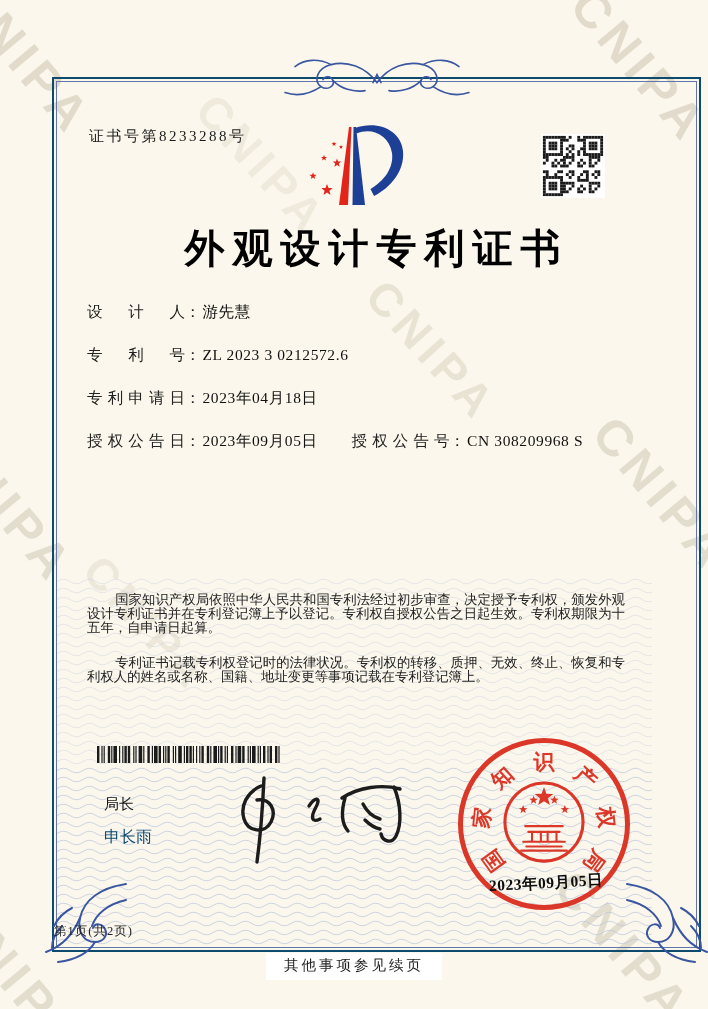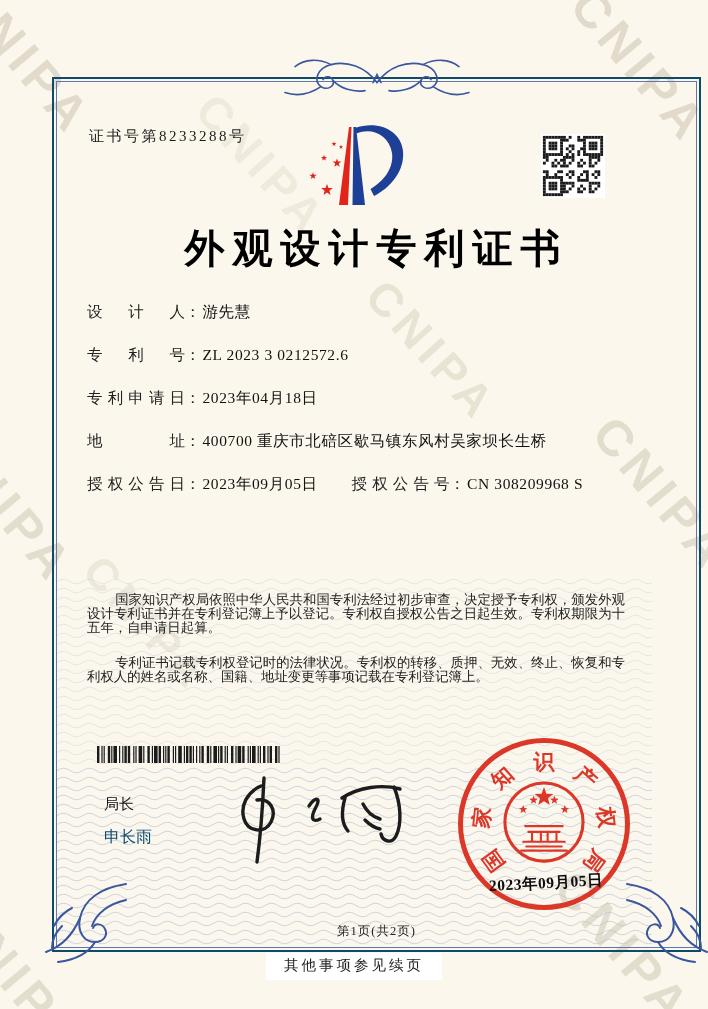--- a/index.html
+++ b/index.html
@@ -65,21 +65,21 @@
   }
   .seal-ch{
     position:absolute;left:50%;top:50%;color:#da2a1b;
     font-size:21px;font-weight:bold;line-height:1;
   }
   .emblem{position:absolute;left:50%;top:50%;transform:translate(-50%,-52%)}
   .seal-date{
     position:absolute;left:404px;top:794px;width:176px;text-align:center;z-index:4;
     font-size:15.5px;font-weight:600;color:#0d0d0d;letter-spacing:.5px;transform:rotate(-3deg);
   }
-  .page-indicator{position:absolute;left:0;right:0;top:844px;text-align:center;
+  .page-indicator{position:absolute;left:0;right:0;top:844px;
     font-size:12.5px;letter-spacing:1px;color:#222;z-index:2}
   .cont-note{
     position:absolute;left:50%;top:953px;transform:translateX(-50%);
     background:#fff;padding:3px 18px 5px;font-size:14.5px;letter-spacing:3px;color:#222;z-index:3;
   }
 </style>
 </head>
 <body>
 
 <span class="wm" style="left:-16px;top:-28px;font-size:50px;opacity:.34;transform:rotate(50deg)">CNIPA</span>
@@ -359,23 +359,20 @@
     <div class="frow">
       <span class="lab">设计人</span><span class="colon">：</span><span class="val">游先慧</span>
     </div>
     <div class="frow">
       <span class="lab">专利号</span><span class="colon">：</span><span class="val">ZL 2023 3 0212572.6</span>
     </div>
     <div class="frow">
       <span class="lab">专利申请日</span><span class="colon">：</span><span class="val">2023年04月18日</span>
     </div>
     <div class="frow">
-      <span class="lab">地址</span><span class="colon">：</span><span class="val">400700 重庆市北碚区歇马镇东风村吴家坝长生桥</span>
-    </div>
-    <div class="frow">
       <span class="lab">授权公告日</span><span class="colon">：</span><span class="val">2023年09月05日</span><span class="grant-right"><span class="lab">授权公告号</span><span class="colon">：</span><span class="val">CN 308209968 S</span></span>
     </div>
   </div>
 
   <p class="para para1">国家知识产权局依照中华人民共和国专利法经过初步审查，决定授予专利权，颁发外观设计专利证书并在专利登记簿上予以登记。专利权自授权公告之日起生效。专利权期限为十五年，自申请日起算。</p>
   <p class="para para2">专利证书记载专利权登记时的法律状况。专利权的转移、质押、无效、终止、恢复和专利权人的姓名或名称、国籍、地址变更等事项记载在专利登记簿上。</p>
 
   <svg class="barcode" id="barcode-svg" width="188" height="17" viewBox="0 0 188 17">
       <rect x="0" y="0" width="2.4" height="17" fill="#1b1b1b"></rect>
       <rect x="4.4" y="0" width="1.2" height="17" fill="#1b1b1b"></rect>

